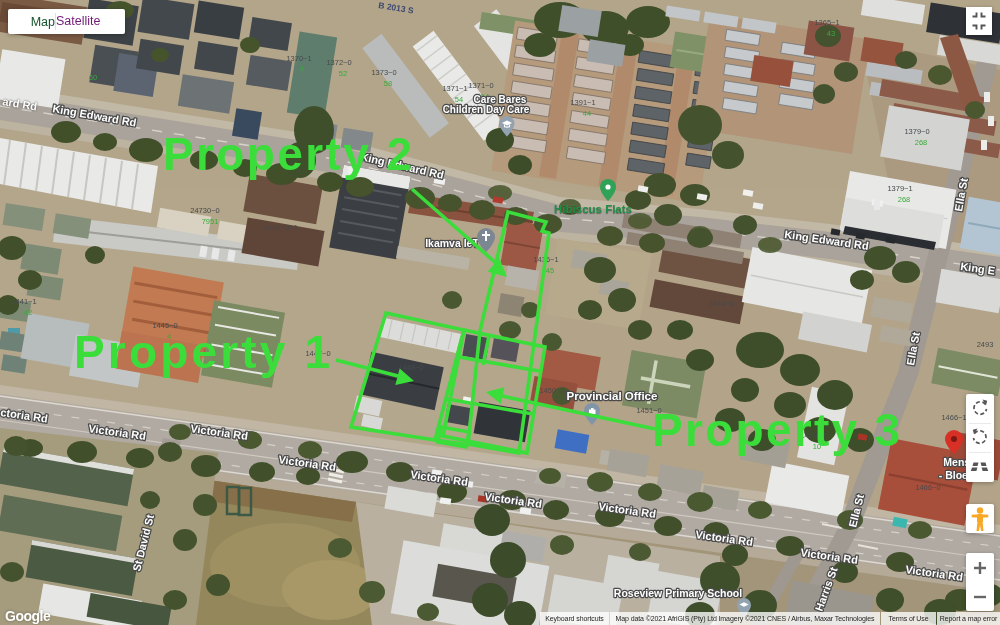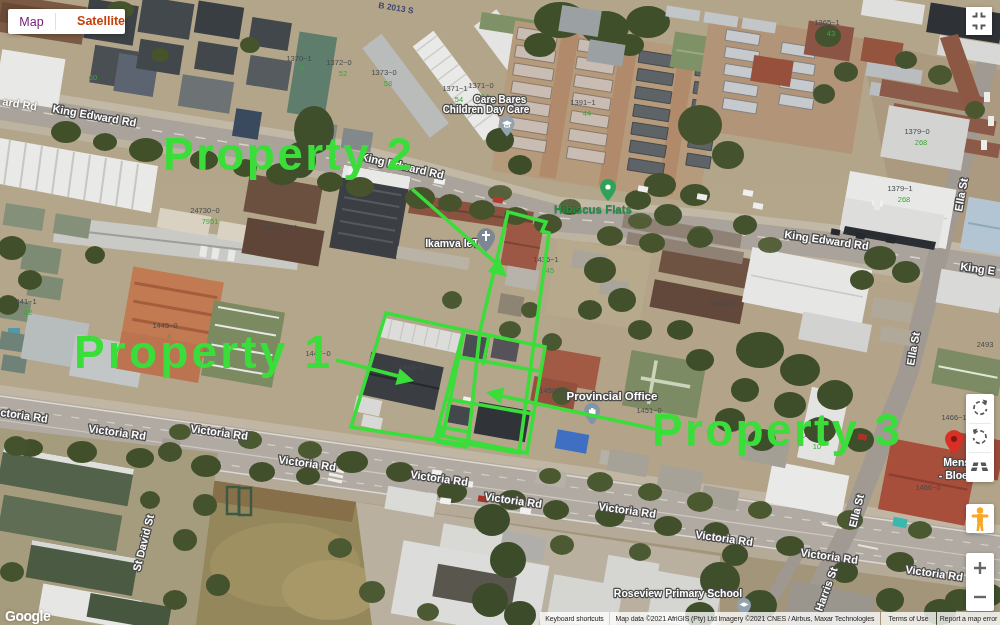--- a/index.html
+++ b/index.html
@@ -1,20 +1,20 @@
 <!DOCTYPE html>
 <html><head>
 <meta charset="utf-8">
 <style>
 html,body{margin:0;padding:0}
 #map{position:relative;width:1000px;height:625px;overflow:hidden;font-family:"Liberation Sans",sans-serif;background:#b5a68b}
 .ctl{position:absolute;background:#fff;box-shadow:0 1px 4px rgba(0,0,0,.3);color:#666}
 #toggle{left:8px;top:9px;width:117px;height:25px;border-radius:2px;display:flex;align-items:center;font-size:12.5px}
-#toggle .m{width:47px;text-align:center;color:#701a75}
-#toggle .s{width:69px;text-align:right;font-weight:bold;color:#c2410c;border-left:1px solid #e0e0e0;height:17px;line-height:17px}
+#toggle .m{width:47px;text-align:right;color:#14532d}
+#toggle .s{width:69px;text-align:left;font-weight:normal;color:#701a75;border-left:1px solid #e0e0e0;height:17px;line-height:17px}
 #fsbtn{left:966px;top:7px;width:26px;height:28px}
 #rotpanel{left:966px;top:394px;width:28px;height:88px;border-radius:2px}
 #pegman{left:966px;top:504px;width:28px;height:29px;border-radius:2px}
 #zoomctl{left:966px;top:553px;width:28px;height:58px;border-radius:2px}
 #glogo{position:absolute;left:5px;top:608px;color:#fff;font-size:14px;font-weight:bold;letter-spacing:-.5px;text-shadow:0 0 3px rgba(0,0,0,.35)}
 #attrib{position:absolute;right:0;bottom:0;height:13px;display:flex;font-size:7px;letter-spacing:-.1px;color:#1d1d1d;align-items:center}
 #attrib div{background:rgba(255,255,255,.78);height:13px;line-height:13px;white-space:nowrap;margin-left:1px;overflow:hidden;box-sizing:border-box;text-align:center}
 #attrib .a1{width:69px}#attrib .a2{width:270px}#attrib .a3{width:55px}#attrib .a4{width:63px}
 </style>
 </head>

